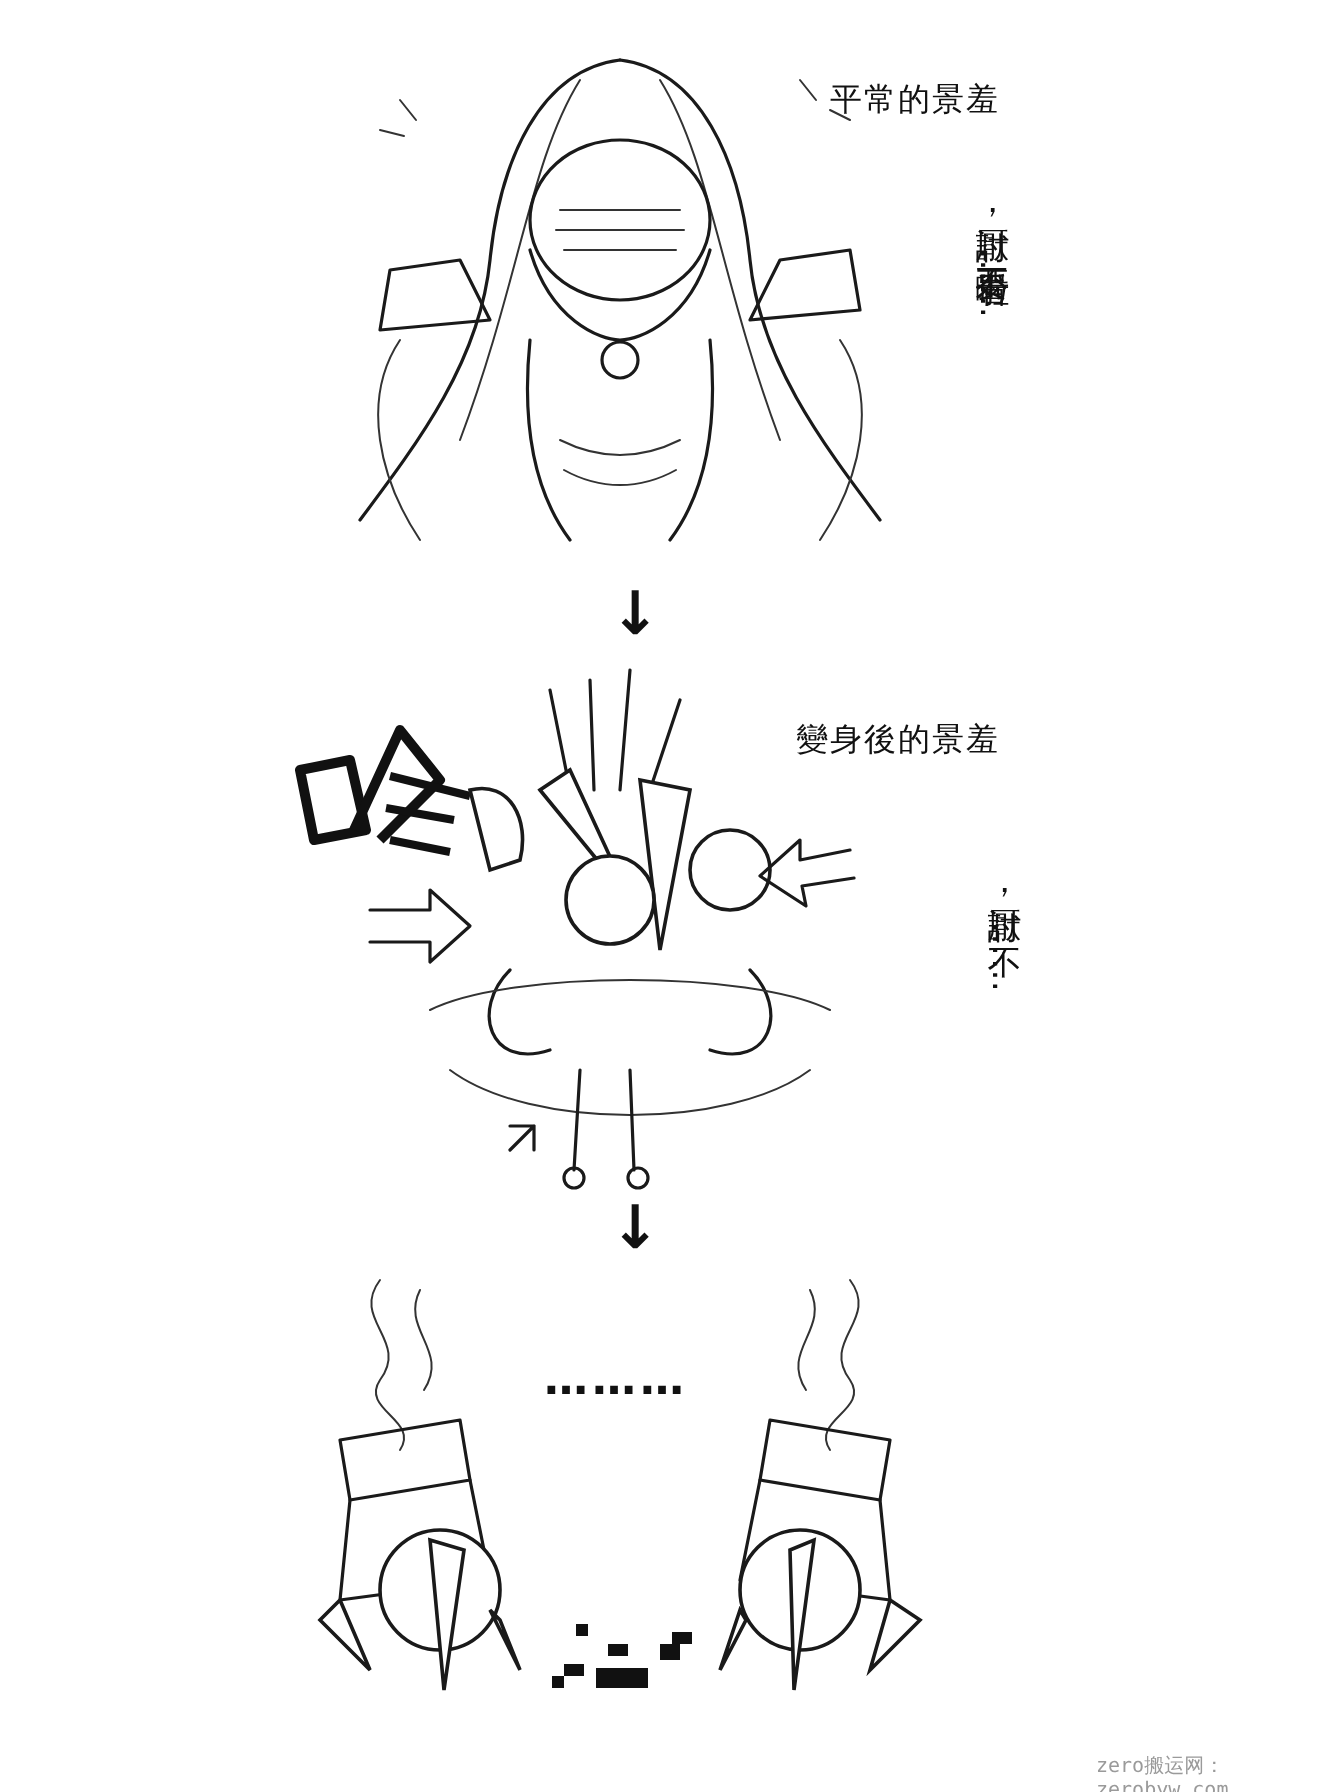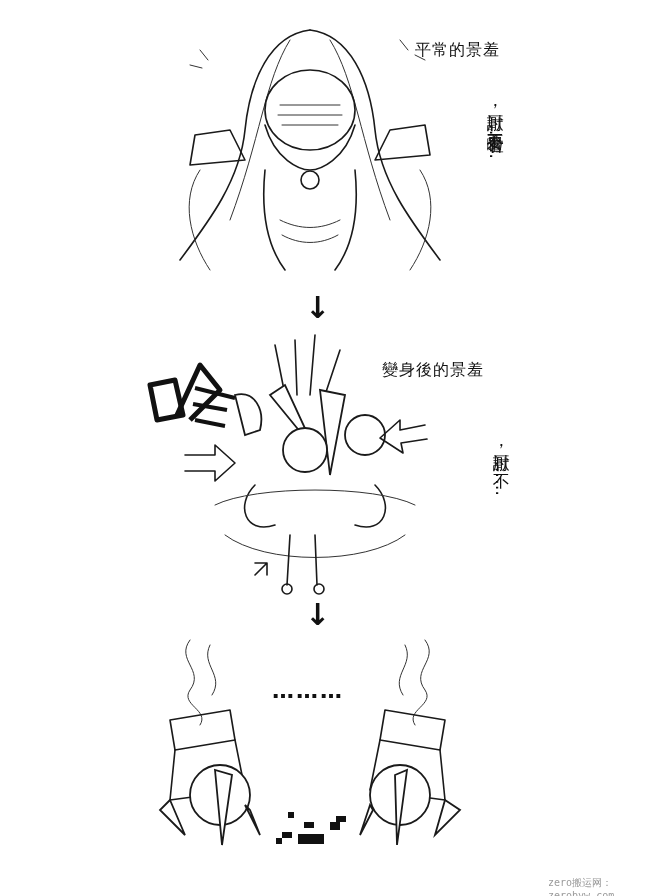--- a/index.html
+++ b/index.html
@@ -45,21 +45,21 @@
     <path class="thin" d="M112 215 C130 225 150 225 168 215"></path>
 
     <path class="thin" d="M30 30 L38 40 M20 45 L32 48"></path>
     <path class="thin" d="M230 20 L238 30 M245 35 L255 40"></path>
   </svg>
 </div>
 
 <div class="abs arrow" style="left:305px;top:293px;">↓</div>
 
 <div>
-  <div class="abs title" style="left:382px;top:360px;">變身後的景羞</div>
+  <div class="abs title" style="left:398px;top:360px;">變身後的景羞</div>
   <div class="abs vtext" style="left:492px;top:440px;">討厭，不……</div>
   <svg class="abs" style="left:145px;top:360px;" width="100" height="70">
     <path d="M5 25 L30 20 L38 55 L12 60 Z" fill="none" stroke="#111" stroke-width="5" stroke-linejoin="round"></path>
     <path d="M32 55 L55 5 L75 30 L45 60" fill="none" stroke="#111" stroke-width="5" stroke-linejoin="round"></path>
     <path d="M50 28 L90 38" stroke="#111" stroke-width="4"></path>
     <path d="M48 44 L82 50" stroke="#111" stroke-width="4"></path>
     <path d="M50 60 L80 66" stroke="#111" stroke-width="4"></path>
   </svg>
   <svg class="abs" style="left:175px;top:335px;" width="260" height="260">
 

